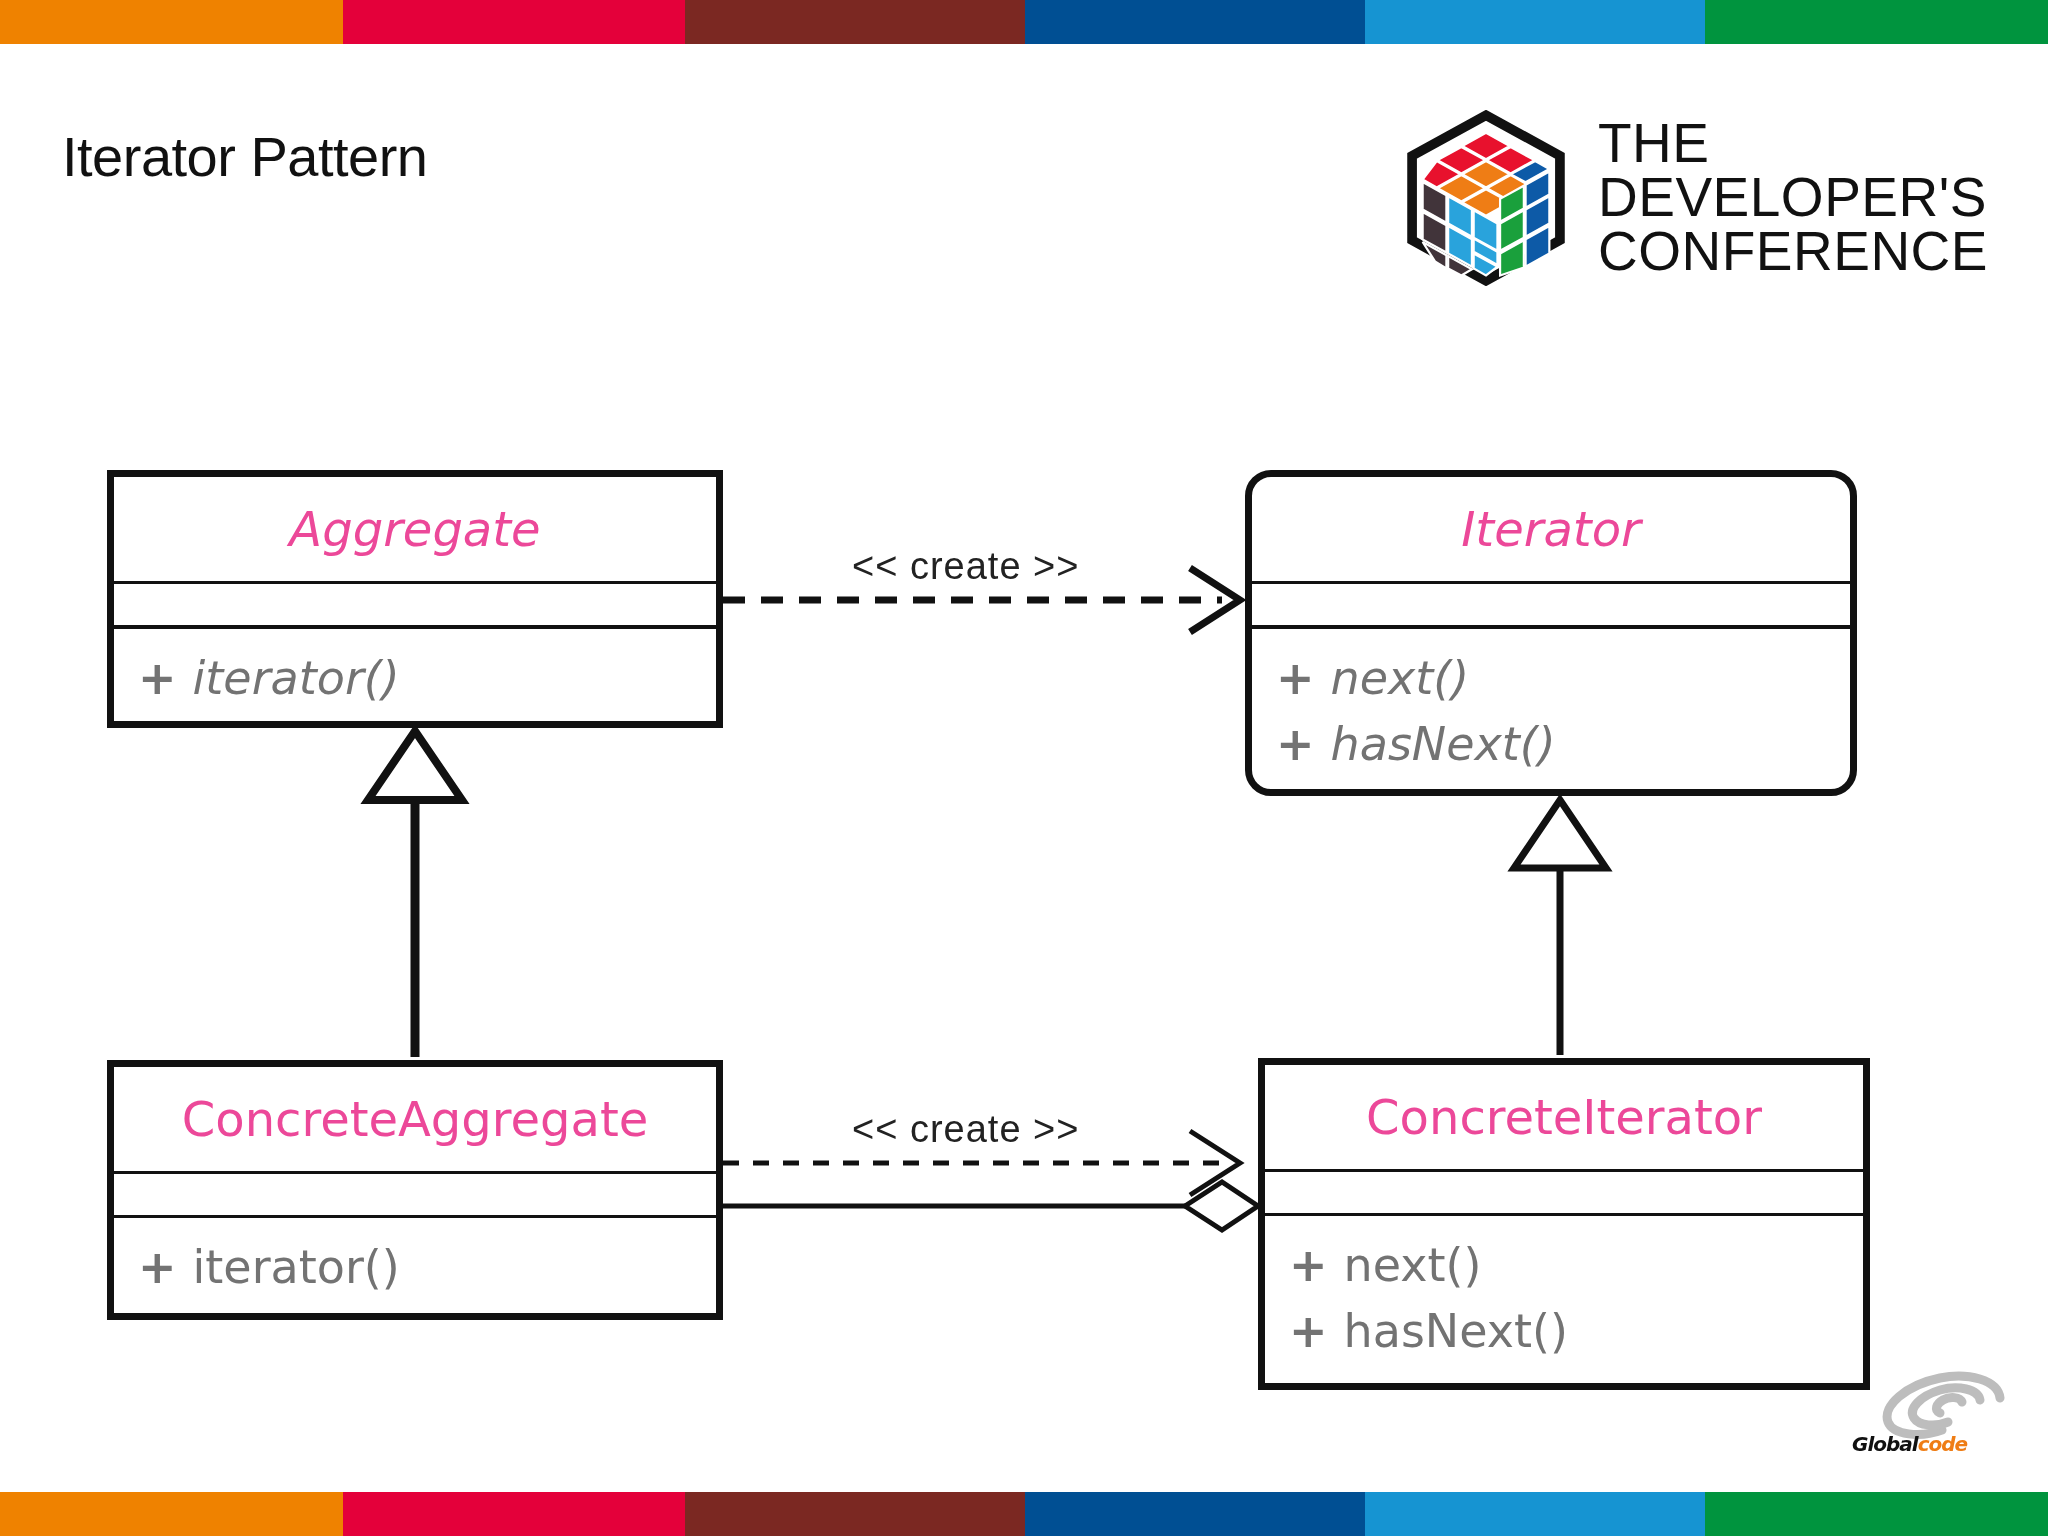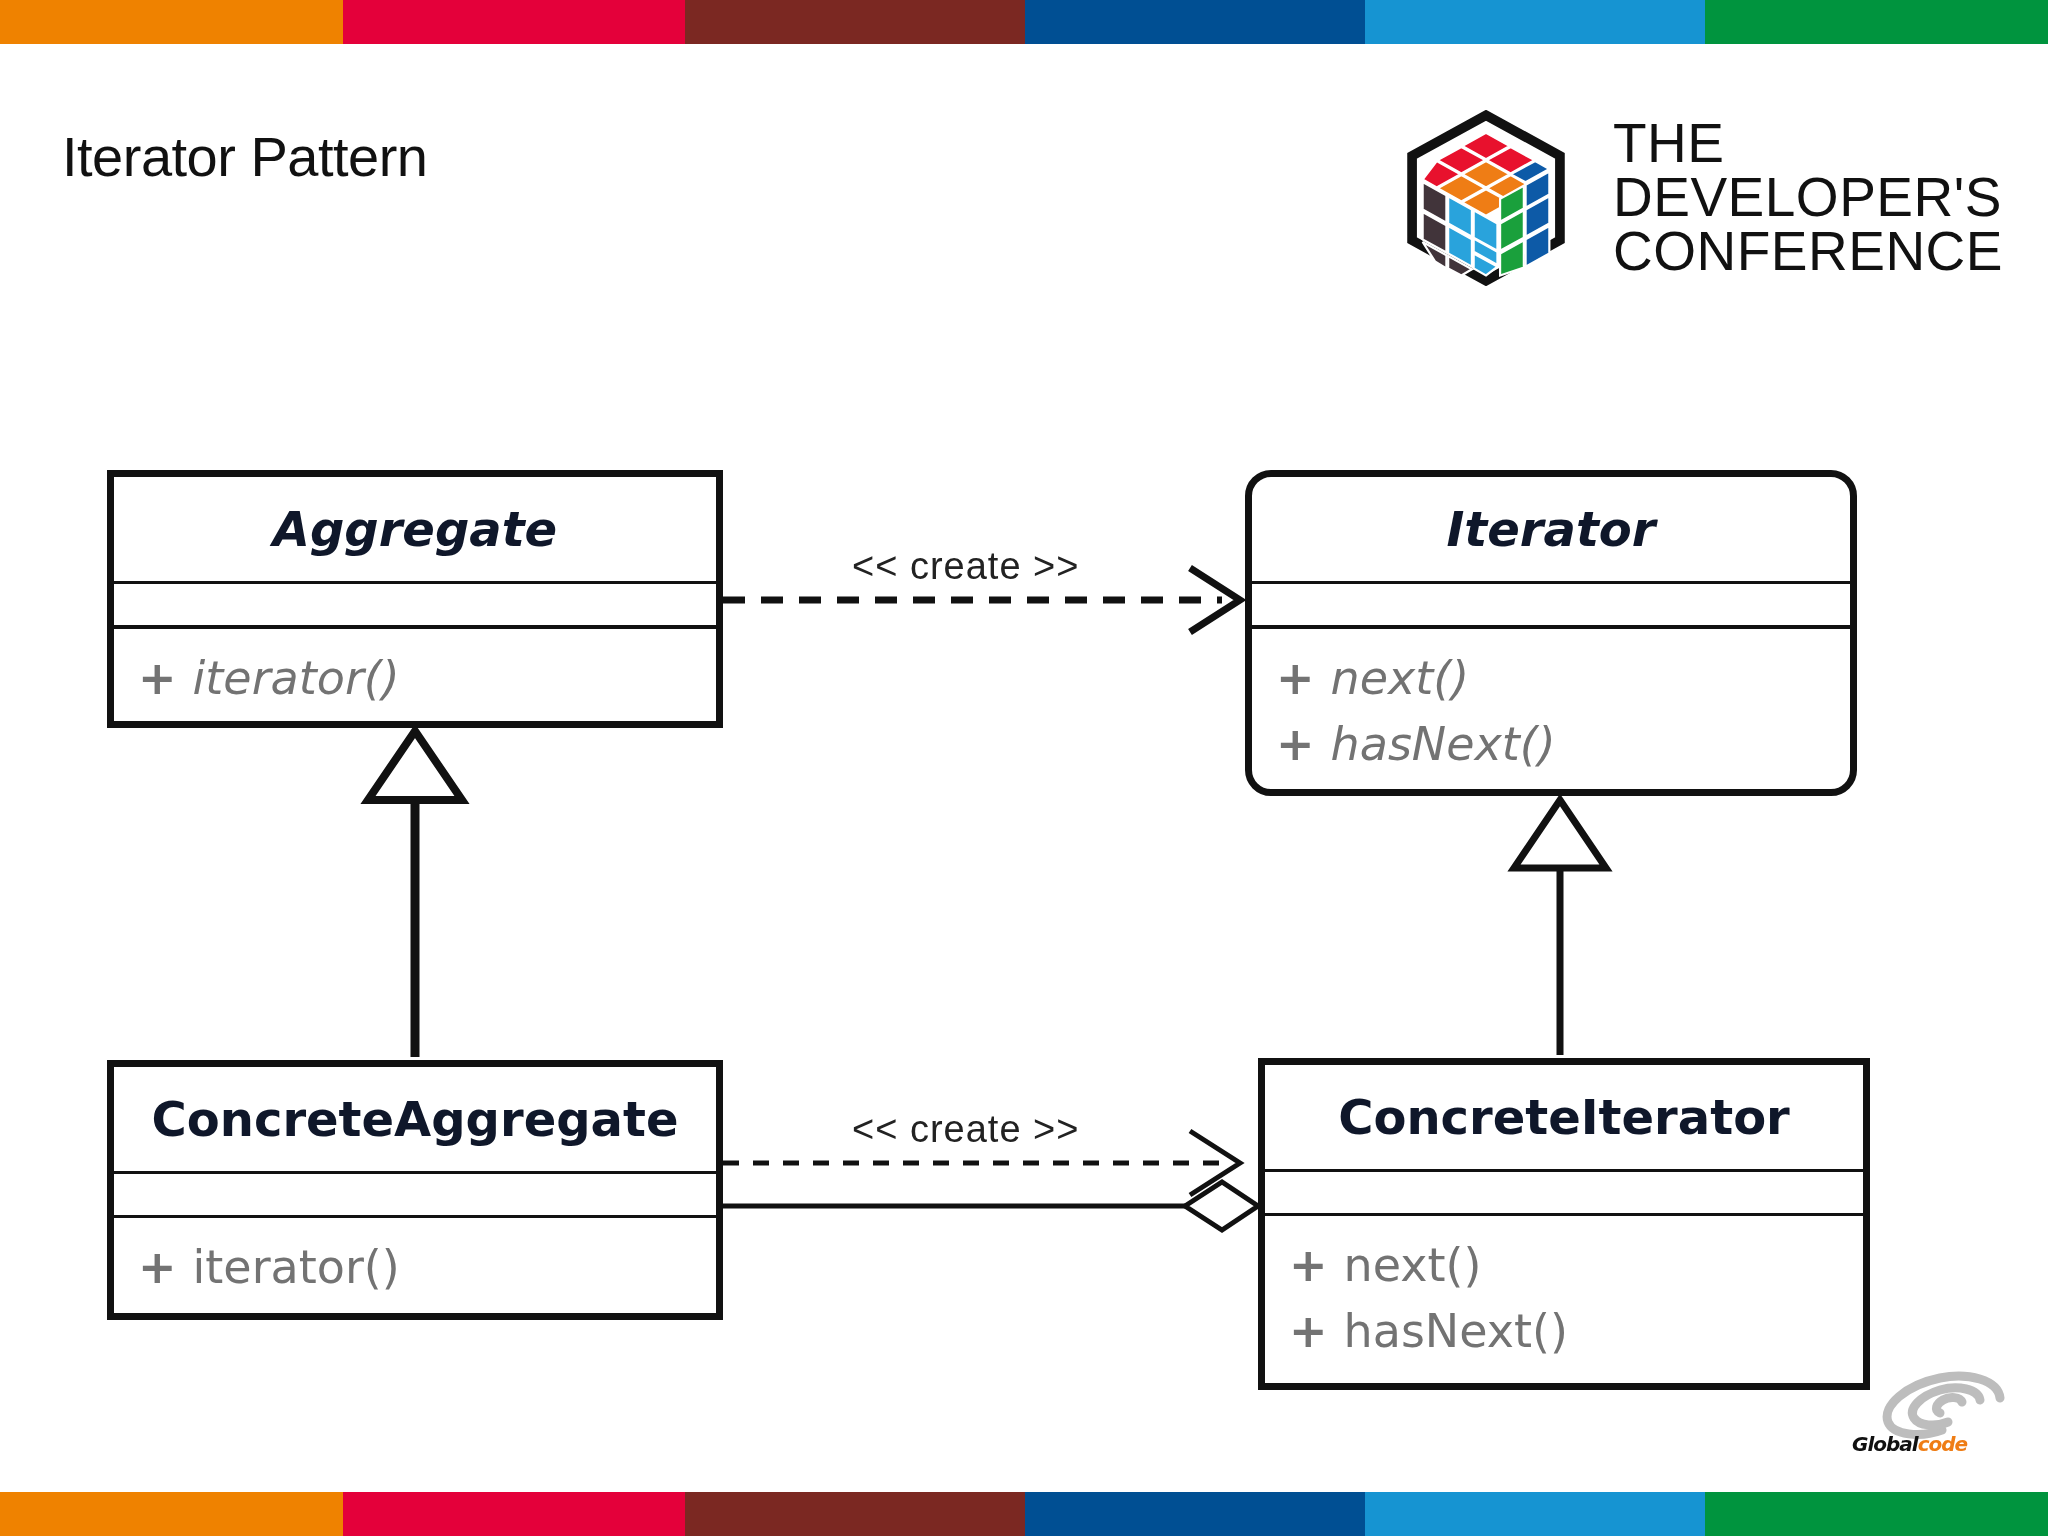--- a/index.html
+++ b/index.html
@@ -12,34 +12,34 @@
   .bar.bottom{top:1492px;height:44px;}
   .bar span{display:block;height:100%;}
 
   
   #page-title{
     position:absolute;left:62px;top:128px;
     font-size:56px;line-height:1.05;color:#111;font-weight:400;
     letter-spacing:-0.5px;white-space:nowrap;
   }
 
-  #tdc-logo{position:absolute;left:1398px;top:108px;width:600px;height:180px;display:flex;align-items:center;gap:39px;}
+  #tdc-logo{position:absolute;left:1398px;top:108px;width:600px;height:180px;display:flex;align-items:center;gap:24px;}
   #tdc-cube{width:176px;height:176px;flex:0 0 176px;}
   #tdc-words{display:flex;flex-direction:column;justify-content:center;line-height:0.98;}
   #tdc-words div{font-size:55px;letter-spacing:0.5px;color:#111;font-weight:400;
                  font-family:"Liberation Sans","DejaVu Sans",sans-serif;}
 
   
   #uml{position:absolute;left:0;top:0;width:2048px;height:1536px;}
 
   .uml-box{position:absolute;background:#fff;border:7px solid #111;box-sizing:border-box;}
   .uml-sep{border-top:4px solid #111;}
   .uml-sep-thin{border-top:3px solid #111;}
   .uml-title{
-    text-align:center;font-weight:bold;color:#0f172a;
+    text-align:center;font-weight:normal;color:#ec4899;
     font-family:"DejaVu Sans","Liberation Sans",sans-serif;
     display:flex;align-items:center;justify-content:center;
   }
   .uml-attrs{box-sizing:border-box;}
   .uml-ops{box-sizing:border-box;padding:16px 0 0 24px;}
   .uml-op{color:#737373;white-space:nowrap;font-family:"DejaVu Sans","Liberation Sans",sans-serif;}
   .uml-op .plus{font-weight:bold;margin-right:16px;}
   .italic{font-style:italic;}
 
   

